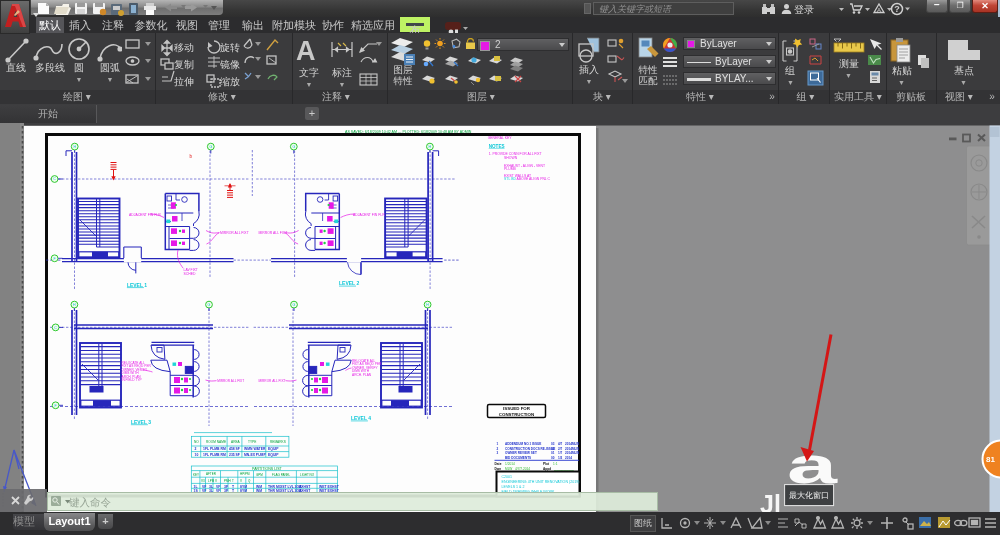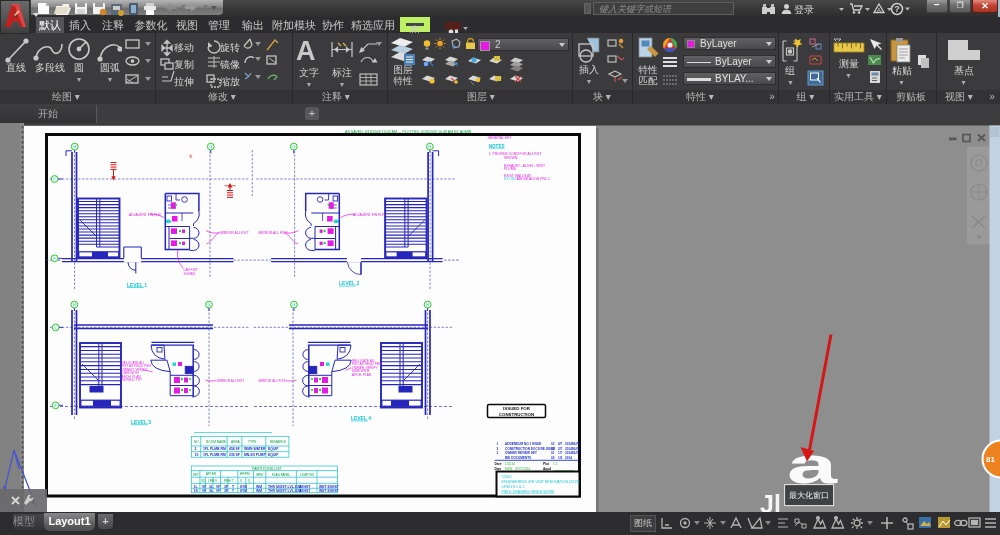--- a/index.html
+++ b/index.html
@@ -446,21 +446,21 @@
     </svg>
 
     <svg class="abs" style="left:938px;top:4px" width="60" height="50" viewBox="0 0 60 50">
       <path d="M10 3h20v10h12v10H10z" fill="#d0d0d0"></path>
       <text x="16" y="37" font-size="10" fill="#d6d6d6" font-family="Liberation Sans">基点</text>
       <text x="22" y="48" font-size="7" fill="#aaa" font-family="Liberation Sans">▼</text>
     </svg>
   </div>
 
   <div id="riblabels">
-    <div class="plabel" style="left:16px;width:100px">绘图 ▾</div>
+    <div class="plabel" style="left:27px;width:100px">绘图 ▾</div>
     <div class="plabel" style="left:172px;width:100px">修改 ▾</div>
     <div class="plabel" style="left:286px;width:100px">注释 ▾</div>
     <div class="plabel" style="left:431px;width:100px">图层 ▾</div>
     <div class="plabel" style="left:572px;width:60px">块 ▾</div>
     <div class="plabel" style="left:650px;width:100px">特性 ▾</div>
     <div class="plabel" style="left:766px;width:12px">»</div>
     <div class="plabel" style="left:783px;width:45px">组 ▾</div>
     <div class="plabel" style="left:828px;width:60px">实用工具 ▾</div>
     <div class="plabel" style="left:888px;width:46px">剪贴板</div>
     <div class="plabel" style="left:936px;width:46px">视图 ▾</div>
@@ -970,20 +970,29 @@
   </div>
 
   <div id="cmddock">
     <svg width="42" height="23" viewBox="0 0 42 23">
       <path d="M3 4v15" stroke="#6a6a6e" stroke-width="2" stroke-dasharray="1.5 1.5"></path>
       <path d="M12 8l7 7M19 8l-7 7" stroke="#d8d8d8" stroke-width="1.8"></path>
       <path d="M27 9c0-2 2-4 4-3l-2 2 2 2 2-2c1 2-1 4-3 4l-4 4-2-2z" fill="#cfcfcf"></path>
     </svg>
   </div>
 
+  <div id="cmdbar">
+    <svg class="abs" style="left:2px;top:3px" width="26" height="14" viewBox="0 0 26 14">
+      <rect x="1" y="0" width="10" height="10" rx="1" fill="#8a9c89" opacity="0.8"></rect>
+      <circle cx="5" cy="4" r="2.2" fill="none" stroke="#e8f0e6" stroke-width="1"></circle>
+        <path d="M7 6l2 2.5" stroke="#e8f0e6" stroke-width="1"></path>
+      <path d="M15 4l2.7 3.5 2.7-3.5z" fill="#7a8a7a"></path>
+    </svg>
+    <div class="abs" style="left:21px;top:2.5px;font-size:10.5px;color:#96a495">键入命令</div>
+  </div>
 
   <div id="bottombar">
 
     <div class="abs" style="left:13px;top:2px;width:43px;height:16px;background:linear-gradient(#46464a,#333337);border-radius:0 0 4px 4px;color:#8f8f8f;font-size:11px;text-align:left;line-height:15px">模型</div>
 
     <div class="abs" style="left:44px;top:1px;width:51px;height:18px;background:linear-gradient(#88888a,#5a5a5c 70%,#4e4e50);border-radius:0 0 6px 6px;color:#fff;font-size:11px;font-weight:bold;text-align:center;line-height:16px">Layout1</div>
 
     <div class="abs" style="left:98px;top:2px;width:15px;height:15px;background:linear-gradient(#6a6a6c,#48484a);border-radius:0 0 4px 4px;color:#ccc;font-size:11px;font-weight:bold;text-align:center;line-height:14px">+</div>
 
     <div class="abs" style="left:630px;top:3px;width:26px;height:17px;background:#3e3e40;border:1px solid #555;color:#c8c8c8;font-size:9px;text-align:center;line-height:15px">图纸</div>

